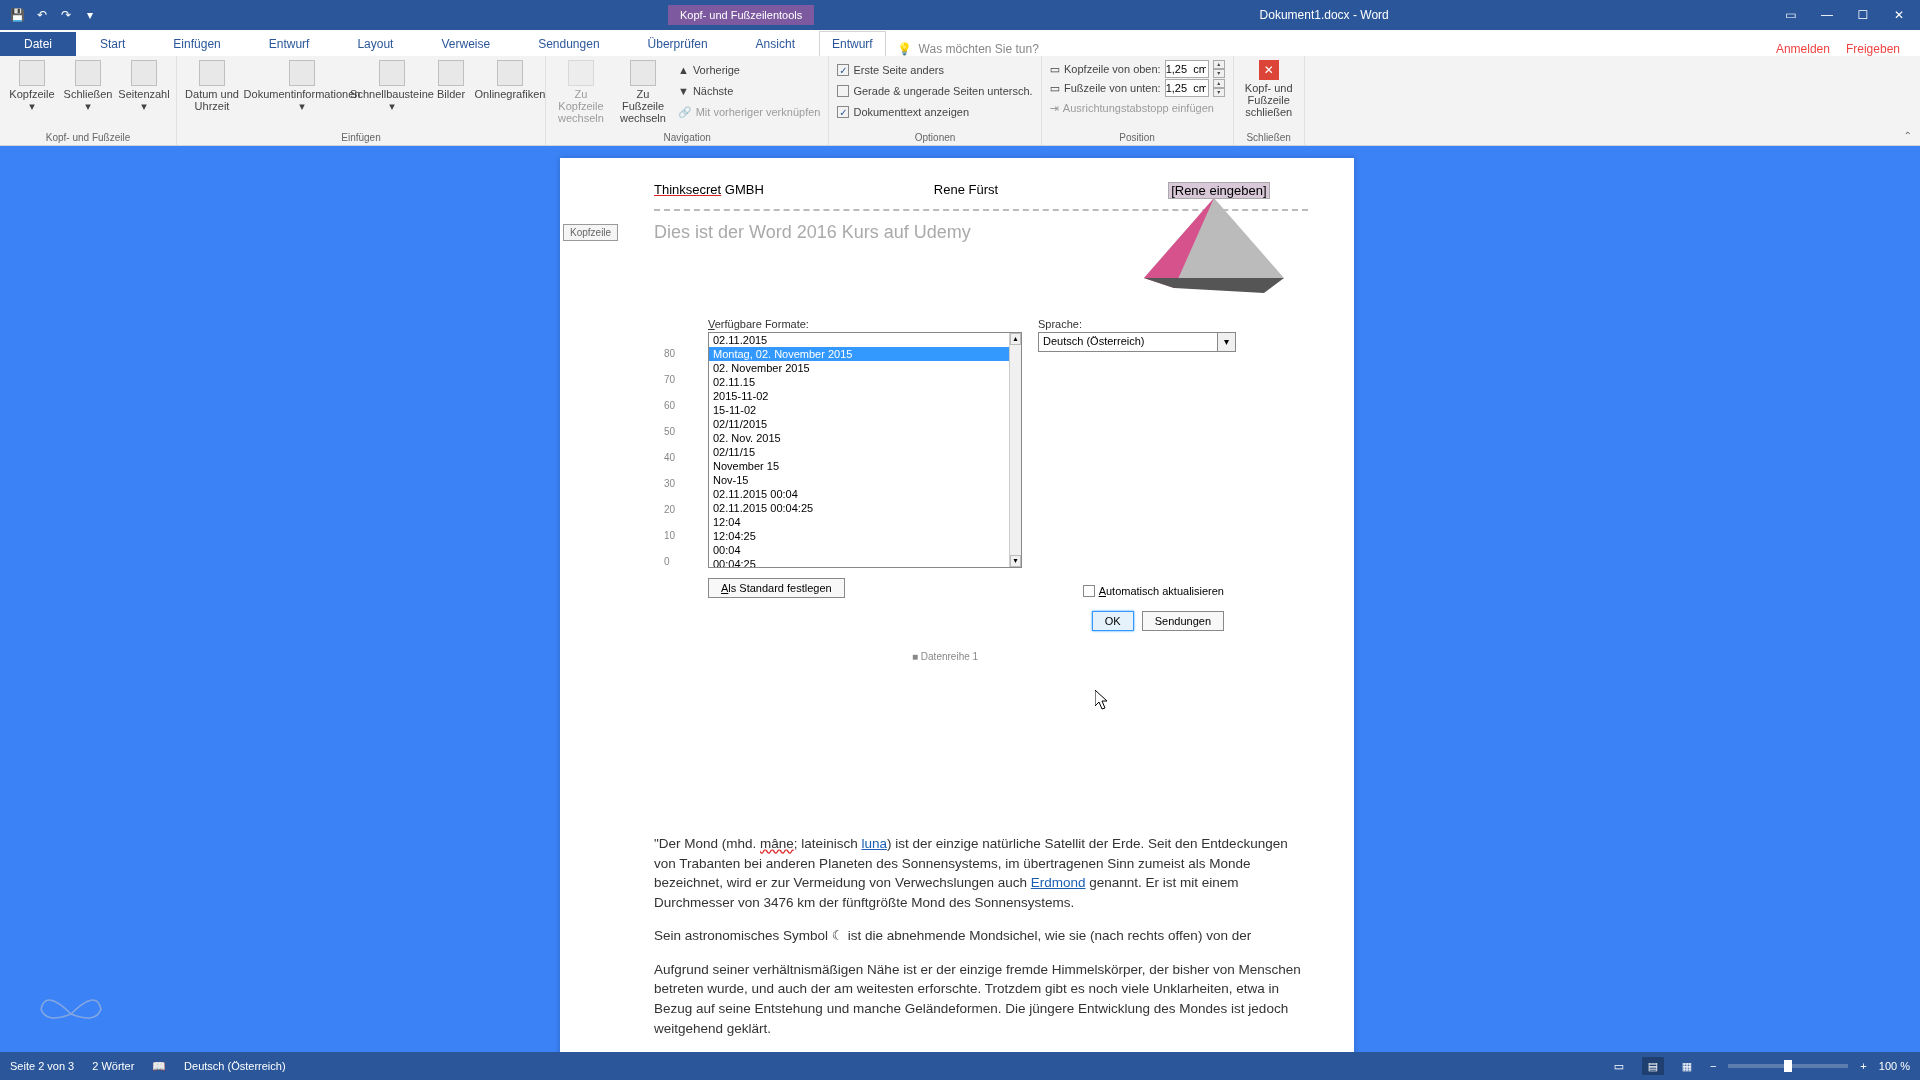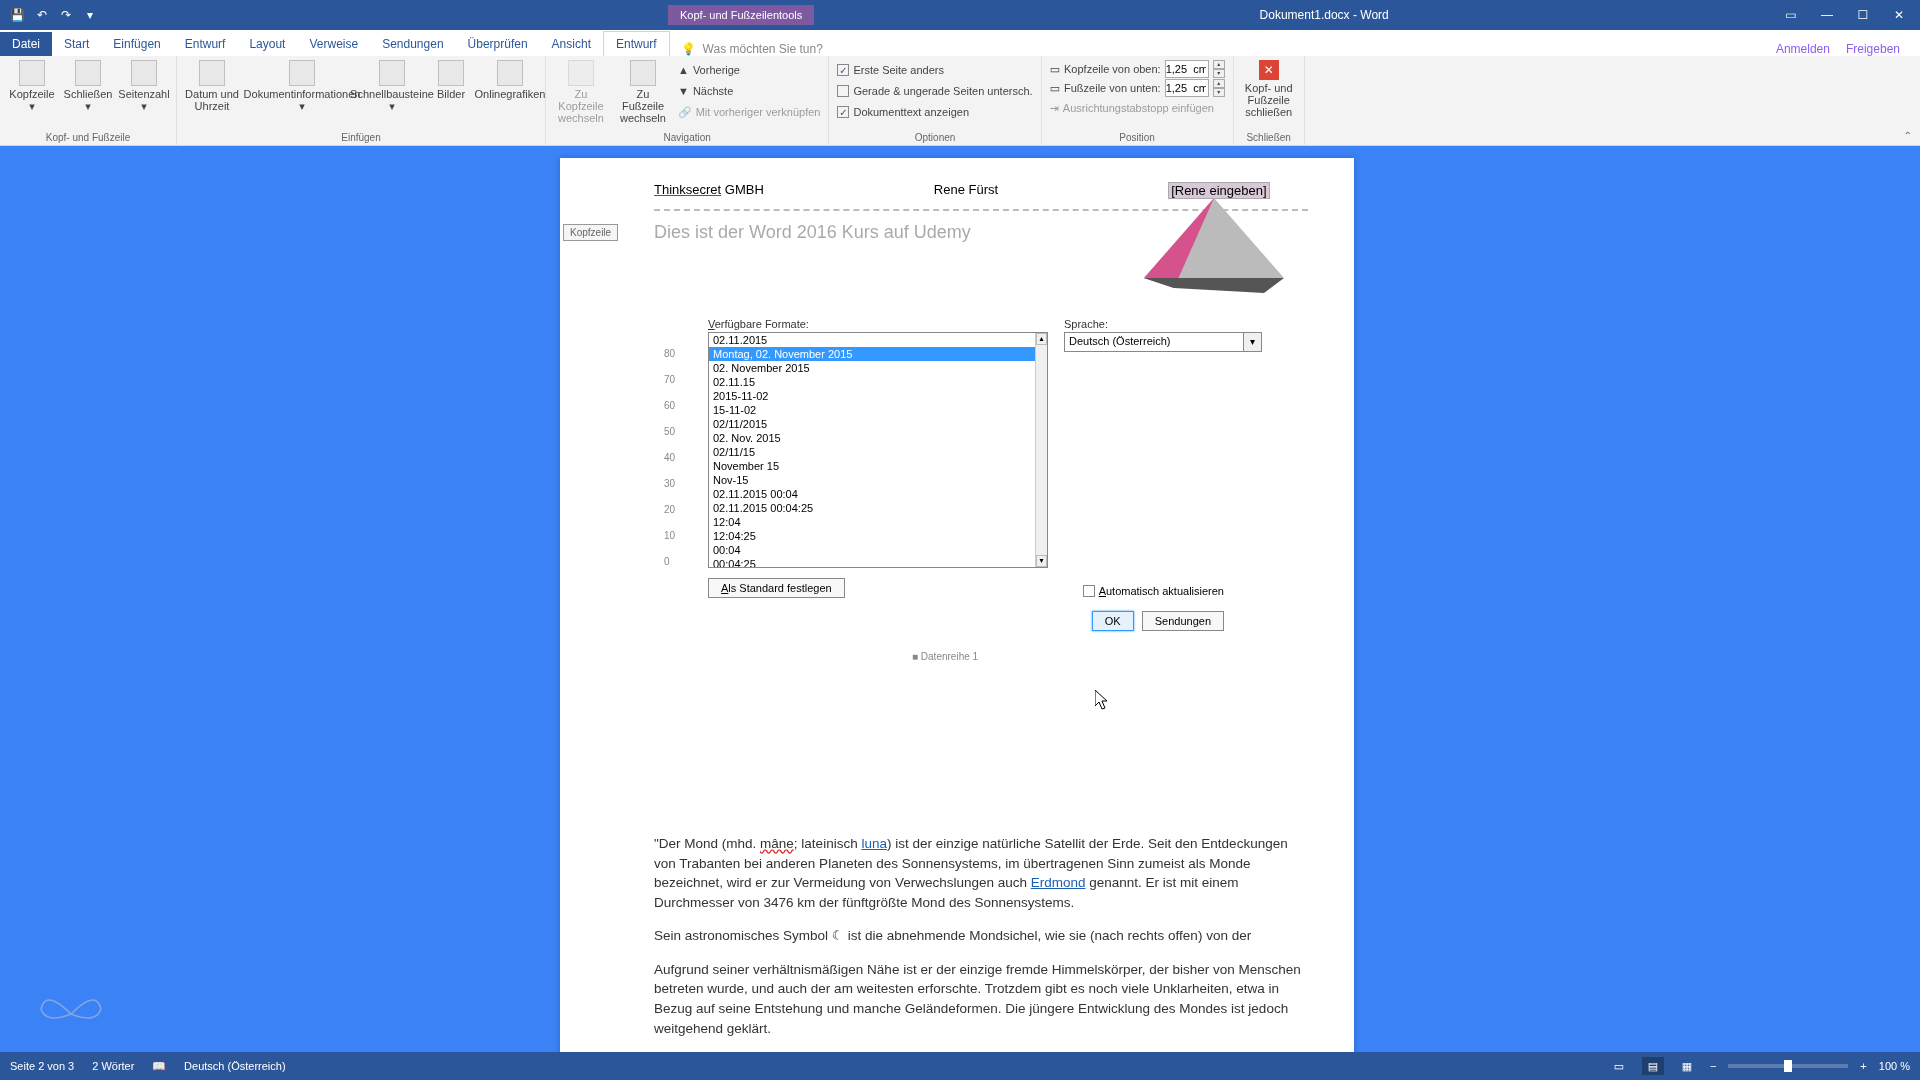--- a/index.html
+++ b/index.html
@@ -9,26 +9,26 @@
 .titlebar { height: 30px; background: #2b579a; color: #fff; display: flex; align-items: center; font-size: 12px; }
 .qat { display: flex; align-items: center; gap: 4px; padding: 0 8px; }
 .qat-btn { width: 20px; height: 20px; display: flex; align-items: center; justify-content: center; cursor: pointer; }
 .context-tab { background: #7d5aa0; padding: 4px 12px; margin-left: 560px; font-size: 11px; }
 .title-center { flex: 1; text-align: center; margin-left: 60px; }
 .win-controls { display: flex; gap: 2px; margin-right: 4px; }
 .win-btn { width: 34px; height: 22px; display: flex; align-items: center; justify-content: center; cursor: pointer; }
 
 
 .tabs { height: 26px; background: #fff; border-bottom: 0; display: flex; align-items: flex-end; font-size: 12px; color: #2b579a; }
-.tab { padding: 5px 12px; cursor: pointer; }
+.tab { padding: 5px 24px; cursor: pointer; }
 .tab.file { background: #2b579a; color: #fff; }
 .tab.contextual-strip { background: #7d5aa0; color: #fff; padding: 0; display: flex; }
 .tab.contextual-strip .ctab { padding: 5px 12px; background: #fff; color: #2b579a; border: 1px solid #d4d4d4; border-bottom: none; }
 .tell-me { margin-left: 12px; display: flex; align-items: center; color: #888; gap: 6px; }
-.user-area { margin-left: auto; display: flex; gap: 16px; padding-right: 20px; color: #8b5cf6; }
+.user-area { margin-left: auto; display: flex; gap: 16px; padding-right: 20px; color: #ef4444; }
 
 
 .ribbon { height: 90px; background: #f3f3f3; border-bottom: 1px solid #d4d4d4; display: flex; font-size: 11px; color: #444; }
 .group { border-right: 1px solid #e0e0e0; padding: 2px 8px 0 8px; display: flex; flex-direction: column; }
 .group-body { display: flex; gap: 8px; flex: 1; align-items: flex-start; padding-top: 2px; }
 .group-label { text-align: center; font-size: 10px; color: #666; padding-bottom: 2px; }
 .big-btn { display: flex; flex-direction: column; align-items: center; width: 54px; cursor: pointer; text-align: center; }
 .big-btn.wide { width: 110px; }
 .big-btn.narrow { width: 48px; }
 .ico { width: 26px; height: 26px; background: #e8e8e8; border: 1px solid #c0c0c0; margin-bottom: 2px; }
@@ -54,21 +54,21 @@
 .ghost-title { color: #aaa; font-size: 18px; margin-top: -6px; }
 .prism-img { position: absolute; right: 60px; top: 30px; width: 160px; height: 120px; }
 
 
 .faux-chart { position: absolute; left: 104px; top: 190px; width: 580px; height: 290px; }
 .axis-label { position: absolute; font-size: 10px; color: #888; text-align: right; }
 
 
 .dialog { position: absolute; left: 136px; top: 148px; width: 540px; height: 337px; padding: 12px; font-size: 11px; font-family: Tahoma, sans-serif; }
 .dlg-label { color: #333; margin-bottom: 2px; }
-.listbox { border: 1px solid #888; width: 340px; height: 236px; overflow: hidden; position: relative; background: #fff; }
+.listbox { border: 1px solid #888; width: 314px; height: 236px; overflow: hidden; position: relative; background: #fff; }
 .listbox-inner { position: absolute; left: 0; right: 12px; top: 0; bottom: 0; }
 .listbox .item { padding: 0 4px; height: 14px; line-height: 14px; font-size: 11px; cursor: pointer; white-space: nowrap; }
 .listbox .item.sel { background: #3399ff; color: #fff; }
 .listbox .sb { position: absolute; right: 0; top: 0; bottom: 0; width: 12px; background: #f0f0f0; border-left: 1px solid #ccc; }
 .listbox .sb .arrow { height: 12px; border: 1px solid #bbb; font-size: 8px; text-align: center; line-height: 10px; cursor: pointer; }
 .combo { border: 1px solid #888; width: 198px; height: 20px; display: flex; background: #fff; }
 .combo span { flex: 1; padding: 2px 4px; font-size: 11px; }
 .combo .dd { width: 18px; border-left: 1px solid #888; background: #f0f0f0; text-align: center; font-size: 10px; line-height: 18px; cursor: pointer; }
 .dlg-btn { border: 1px solid #888; background: #f8f8f8; padding: 3px 12px; font-size: 11px; cursor: pointer; }
 .dlg-btn.focus { border: 1px solid #3399ff; box-shadow: 0 0 2px #3399ff; background: #e6f2fb; }

